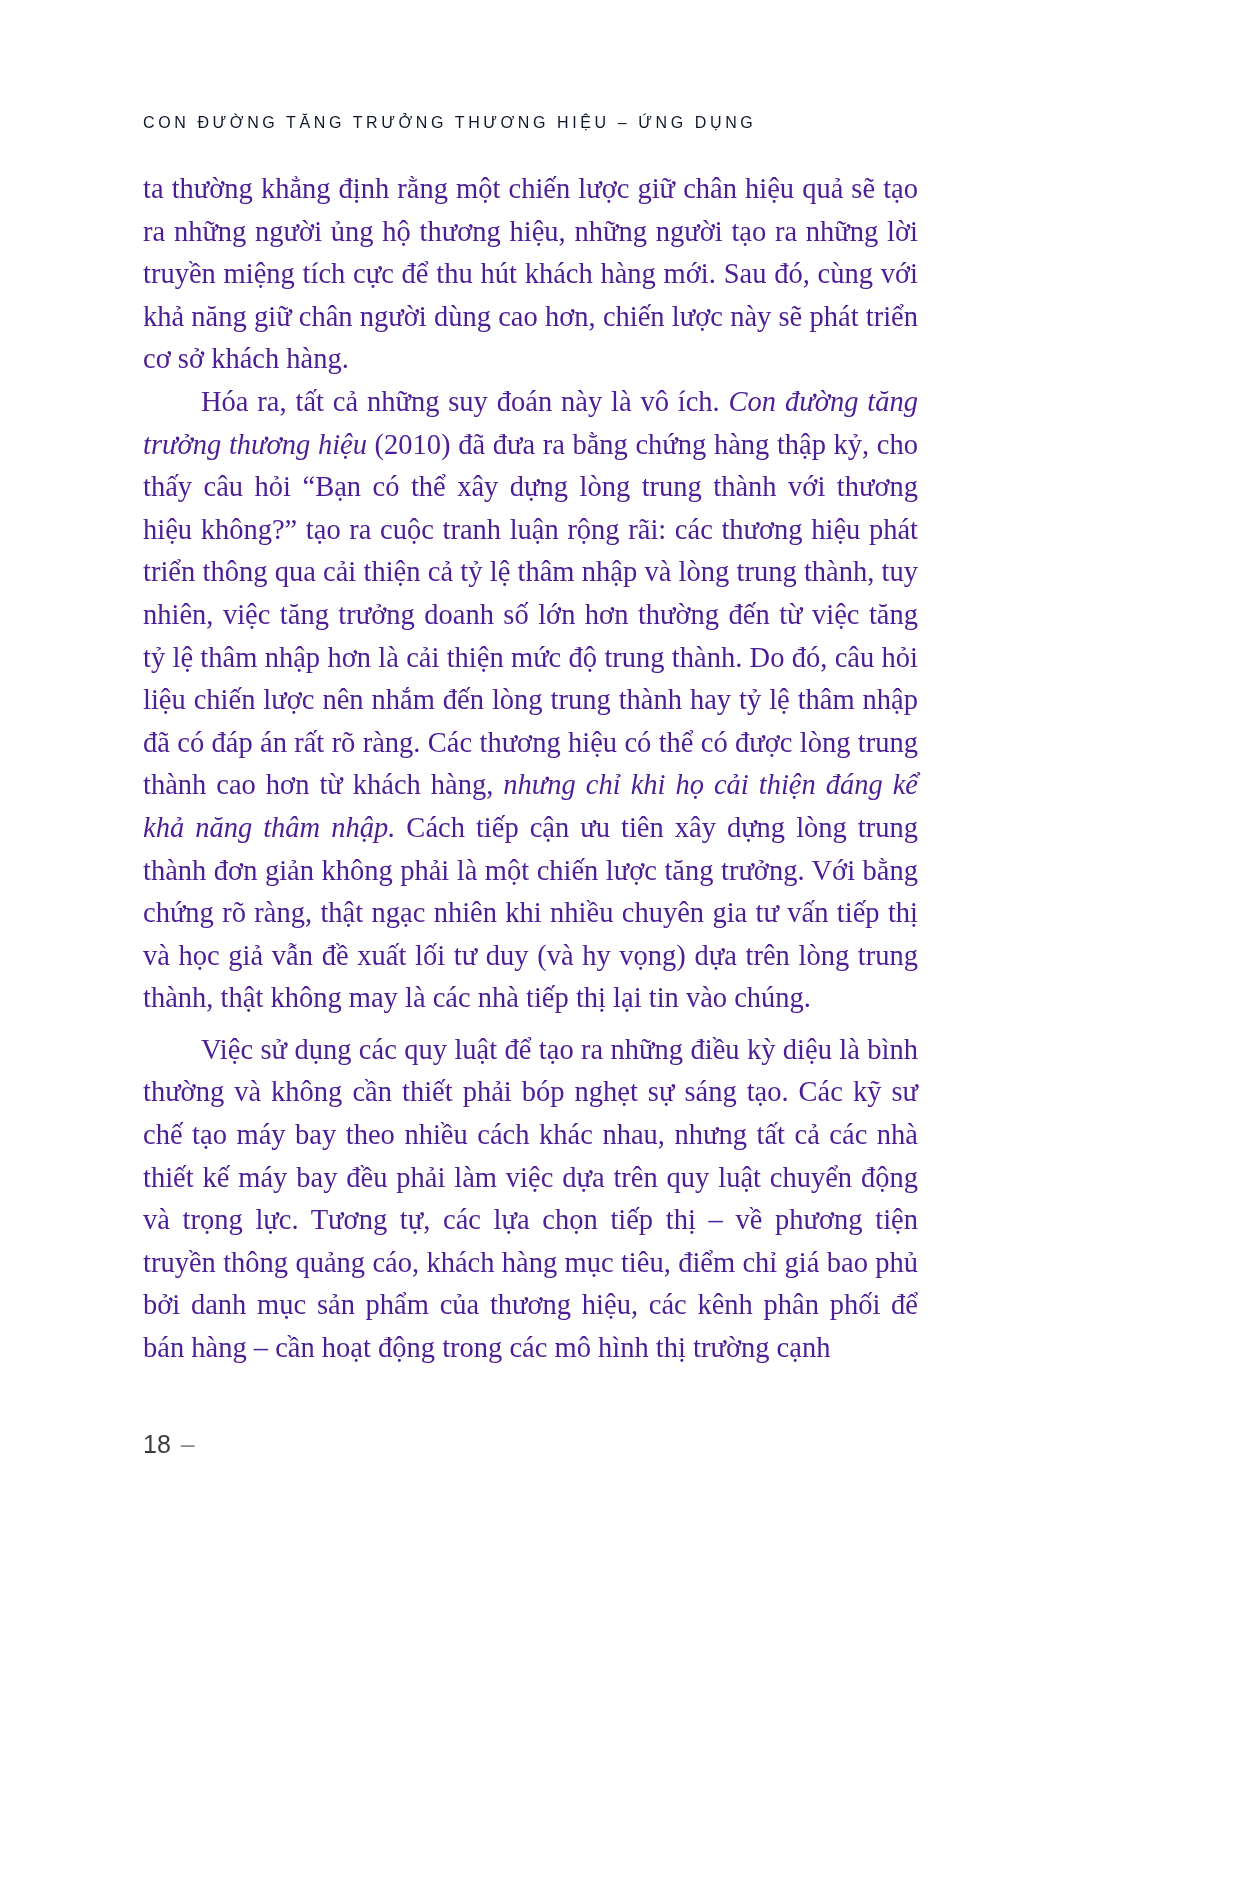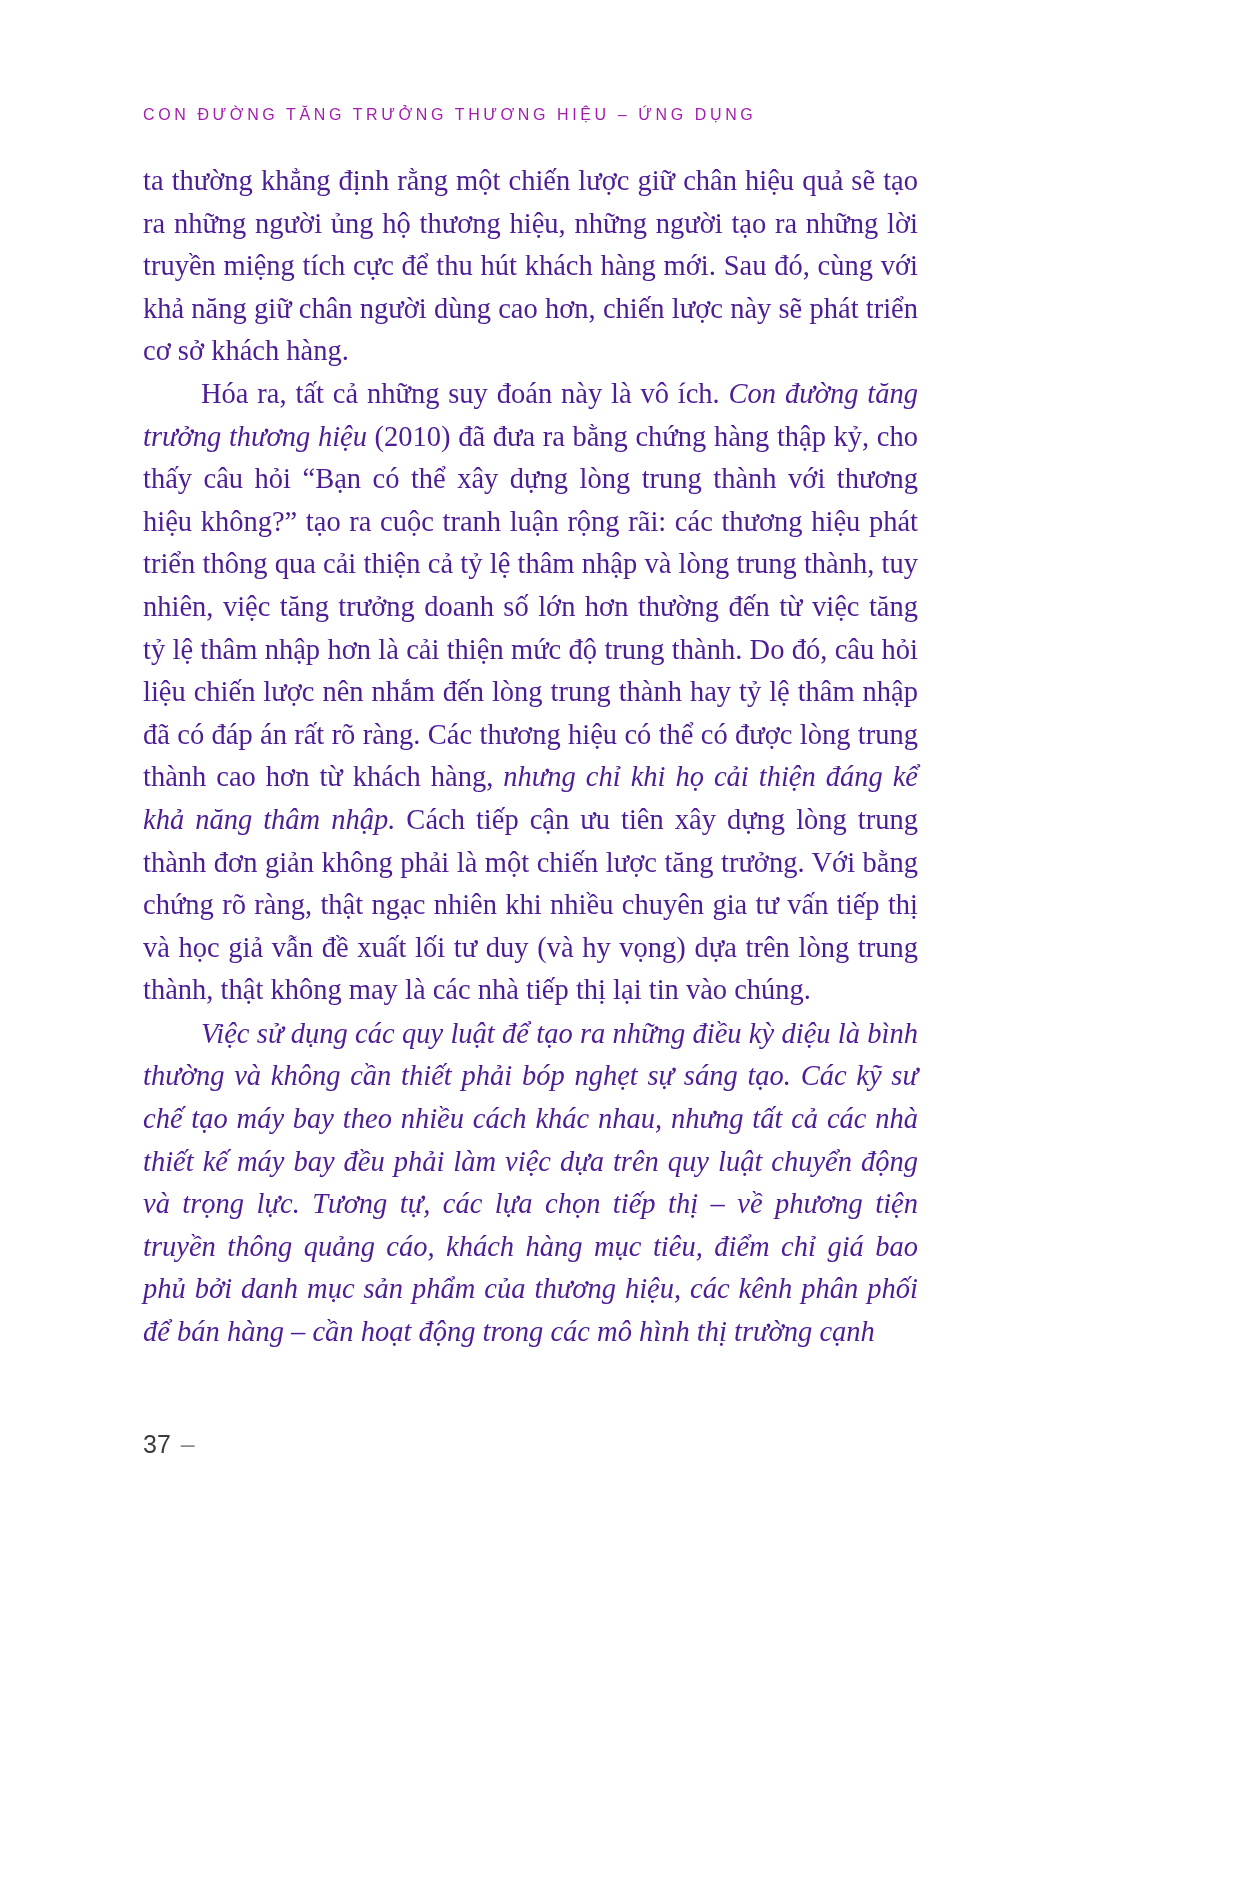--- a/index.html
+++ b/index.html
@@ -18,41 +18,40 @@
   .content {
     position: absolute;
     left: 143px;
     top: 102px;
     width: 775px;
   }
   .running-header {
     font-family: "Liberation Sans", sans-serif;
     font-size: 16px;
     letter-spacing: 3.6px;
-    color: #a21caf;
+    color: #0f172a;
     text-transform: uppercase;
-    margin: 4px 0 36px 0;
+    margin: 12px 0 36px 0;
     white-space: nowrap;
   }
   .text-block {
     color: #4c1d95;
     font-size: 28.5px;
     line-height: 42.6px;
     text-align: justify;
   }
   .text-block p {
     margin: 0;
     padding: 0;
   }
   .text-block p.indent {
     text-indent: 58px;
   }
   .text-block p.spaced {
-    margin-top: 1px;
-    font-style: italic;
+    margin-top: 9px;
   }
   .text-block em {
     font-style: italic;
   }
   .page-footer {
     position: absolute;
     left: 143px;
     top: 1430px;
     font-family: "Liberation Sans", sans-serif;
     font-size: 25px;
@@ -69,15 +68,15 @@
 <div class="page">
   <div class="content">
     <div class="running-header">CON ĐƯỜNG TĂNG TRƯỞNG THƯƠNG HIỆU – ỨNG DỤNG</div>
     <div class="text-block">
         <p class=""><span>ta thường khẳng định rằng một chiến lược giữ chân hiệu quả sẽ tạo ra những người ủng hộ thương hiệu, những người tạo ra những lời truyền miệng tích cực để thu hút khách hàng mới. Sau đó, cùng với khả năng giữ chân người dùng cao hơn, chiến lược này sẽ phát triển cơ sở khách hàng.</span></p>
         <p class="indent"><span>Hóa ra, tất cả những suy đoán này là vô ích. </span><em>Con đường tăng trưởng thương hiệu</em><span> (2010) đã đưa ra bằng chứng hàng thập kỷ, cho thấy câu hỏi “Bạn có thể xây dựng lòng trung thành với thương hiệu không?” tạo ra cuộc tranh luận rộng rãi: các thương hiệu phát triển thông qua cải thiện cả tỷ lệ thâm nhập và lòng trung thành, tuy nhiên, việc tăng trưởng doanh số lớn hơn thường đến từ việc tăng tỷ lệ thâm nhập hơn là cải thiện mức độ trung thành. Do đó, câu hỏi liệu chiến lược nên nhắm đến lòng trung thành hay tỷ lệ thâm nhập đã có đáp án rất rõ ràng. Các thương hiệu có thể có được lòng trung thành cao hơn từ khách hàng, </span><em>nhưng chỉ khi họ cải thiện đáng kể khả năng thâm nhập.</em><span> Cách tiếp cận ưu tiên xây dựng lòng trung thành đơn giản không phải là một chiến lược tăng trưởng. Với bằng chứng rõ ràng, thật ngạc nhiên khi nhiều chuyên gia tư vấn tiếp thị và học giả vẫn đề xuất lối tư duy (và hy vọng) dựa trên lòng trung thành, thật không may là các nhà tiếp thị lại tin vào chúng.</span></p>
         <p class="indent spaced"><span>Việc sử dụng các quy luật để tạo ra những điều kỳ diệu là bình thường và không cần thiết phải bóp nghẹt sự sáng tạo. Các kỹ sư chế tạo máy bay theo nhiều cách khác nhau, nhưng tất cả các nhà thiết kế máy bay đều phải làm việc dựa trên quy luật chuyển động và trọng lực. Tương tự, các lựa chọn tiếp thị – về phương tiện truyền thông quảng cáo, khách hàng mục tiêu, điểm chỉ giá bao phủ bởi danh mục sản phẩm của thương hiệu, các kênh phân phối để bán hàng – cần hoạt động trong các mô hình thị trường cạnh</span></p>
       </div>
   </div>
   <div class="page-footer">
-    <span>37</span><span class="dash">–</span>
+    <span>18</span><span class="dash">–</span>
   </div>
 </div>
 
 </body></html>

